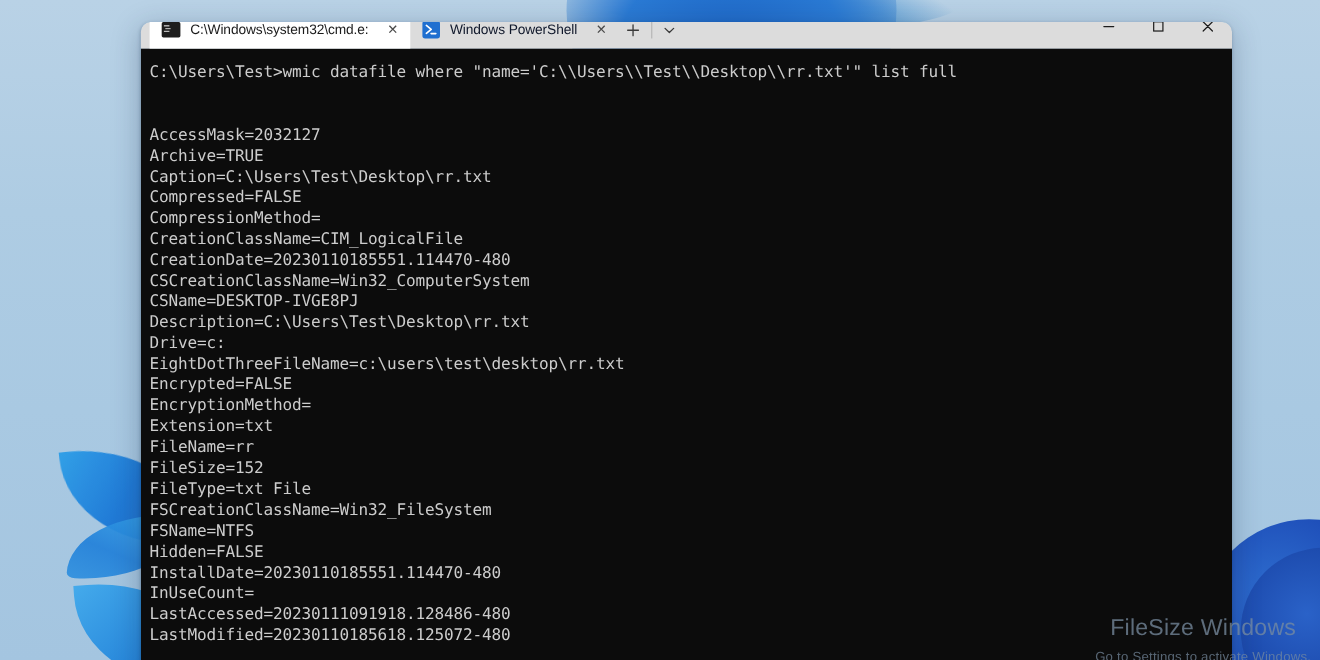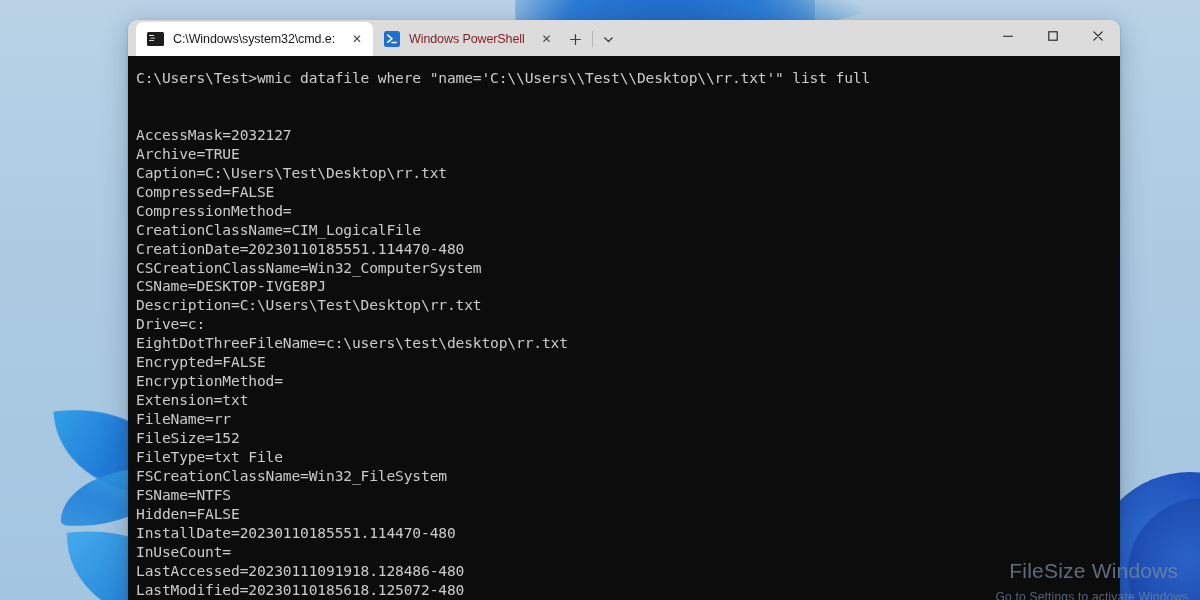--- a/index.html
+++ b/index.html
@@ -77,39 +77,39 @@
   
   #terminal-window {
     position:absolute; left:128px; top:20px; width:992px; height:600px;
     border-radius:9px 9px 0 0;
     overflow:hidden;
     box-shadow:0 6px 26px rgba(20,40,70,.28), 0 1px 3px rgba(20,40,70,.25);
   }
 
   
   #title-bar {
-    position:relative; height:36px; background:#dcdcdc;
+    position:relative; height:24px; background:#dcdcdc;
     display:flex; align-items:flex-end;
     border-radius:9px 9px 0 0;
     -webkit-user-select:none; user-select:none;
   }
   #tab-strip { display:flex; align-items:flex-end; height:40px; padding-left:8px; }
 
   .tab {
     position:relative; display:flex; align-items:center; height:34px;
     padding:0 6px 0 11px; border-radius:7px 7px 0 0;
     font-size:12.5px; color:#1a1a1a; cursor:default;
   }
   .tab.active { background:#ffffff; }
   .tab.inactive { background:transparent; color:#4a4a4a; }
   .tab-title {
     max-width:196px; overflow:hidden; white-space:nowrap;
     margin-right:12px; letter-spacing:-.1px;
   }
-  .tab.inactive .tab-title { color:#7f1d1d; max-width:150px; }
+  .tab.inactive .tab-title { color:#0f172a; max-width:150px; }
 
   
   .cmd-icon {
     width:17px; height:14px; background:#1d1d1d; border-radius:1.5px;
     margin-right:9px; flex:0 0 auto; position:relative; overflow:hidden;
   }
   .cmd-icon::before {
     content:""; position:absolute; left:2px; top:2.5px;
     width:5px; height:1.6px; background:#e9e9e9;
     box-shadow:1.2px 2.6px 0 -.1px #e9e9e9, 0 5px 0 0 #cfcfcf;

